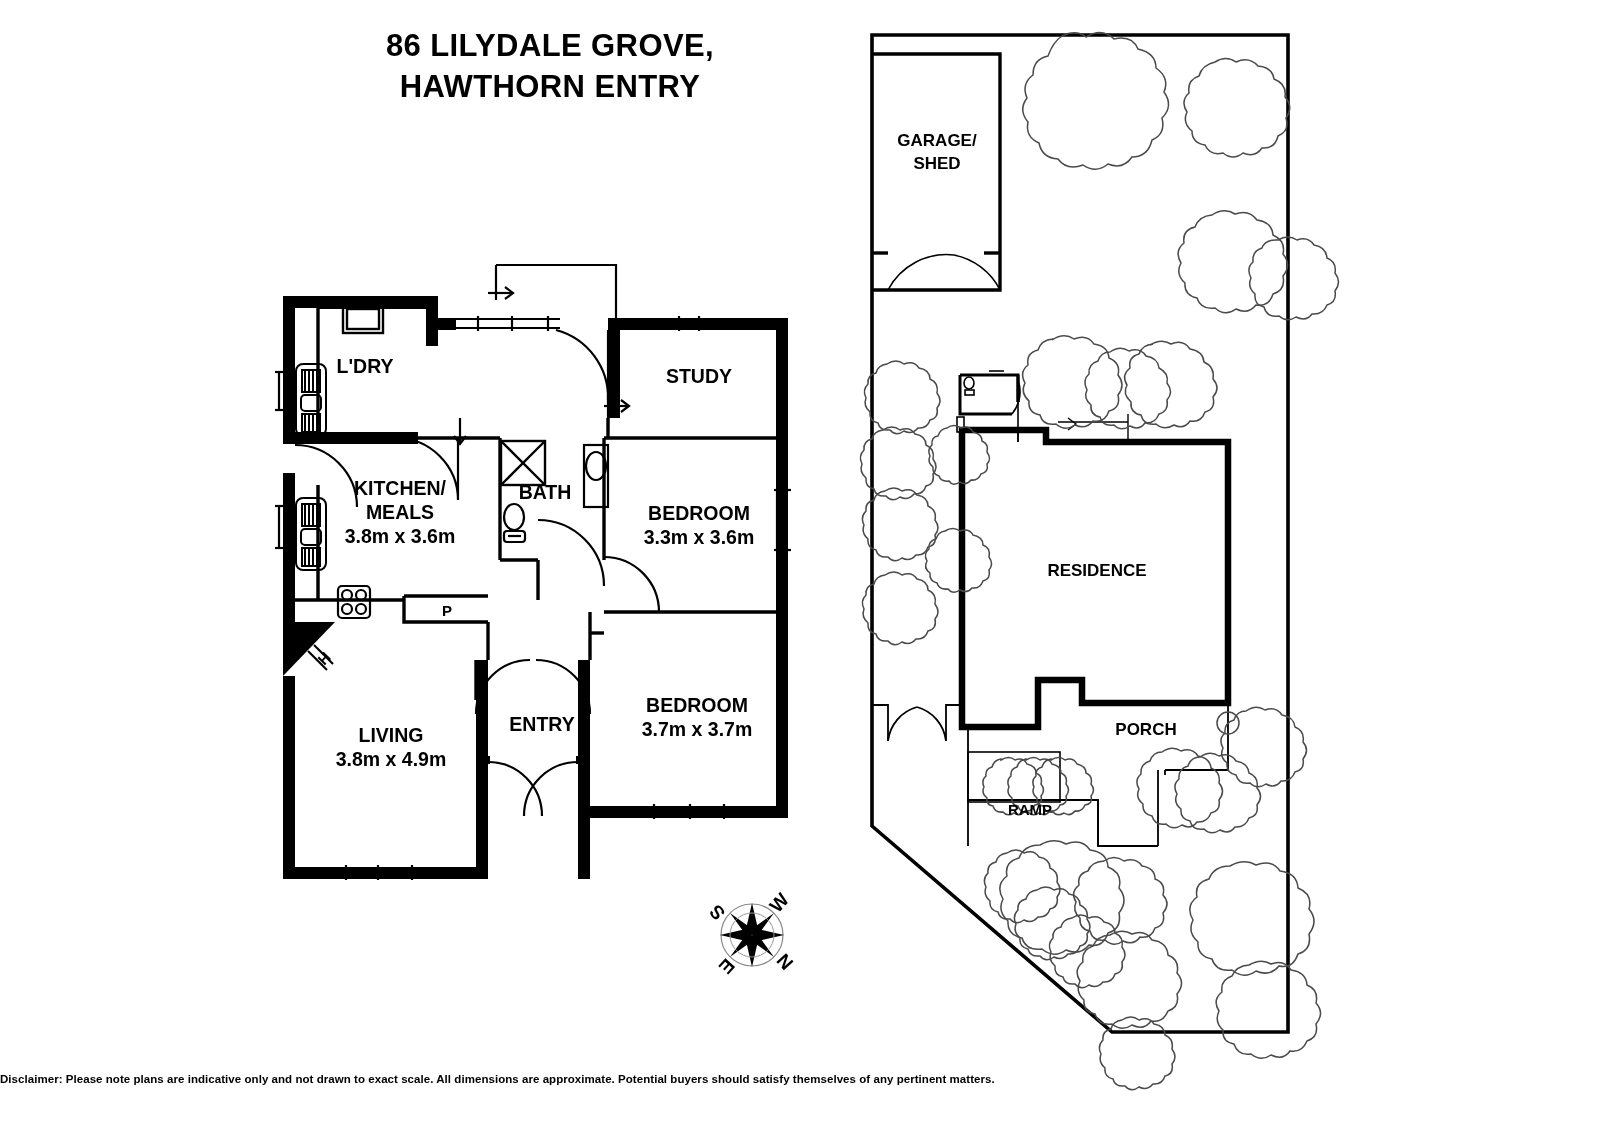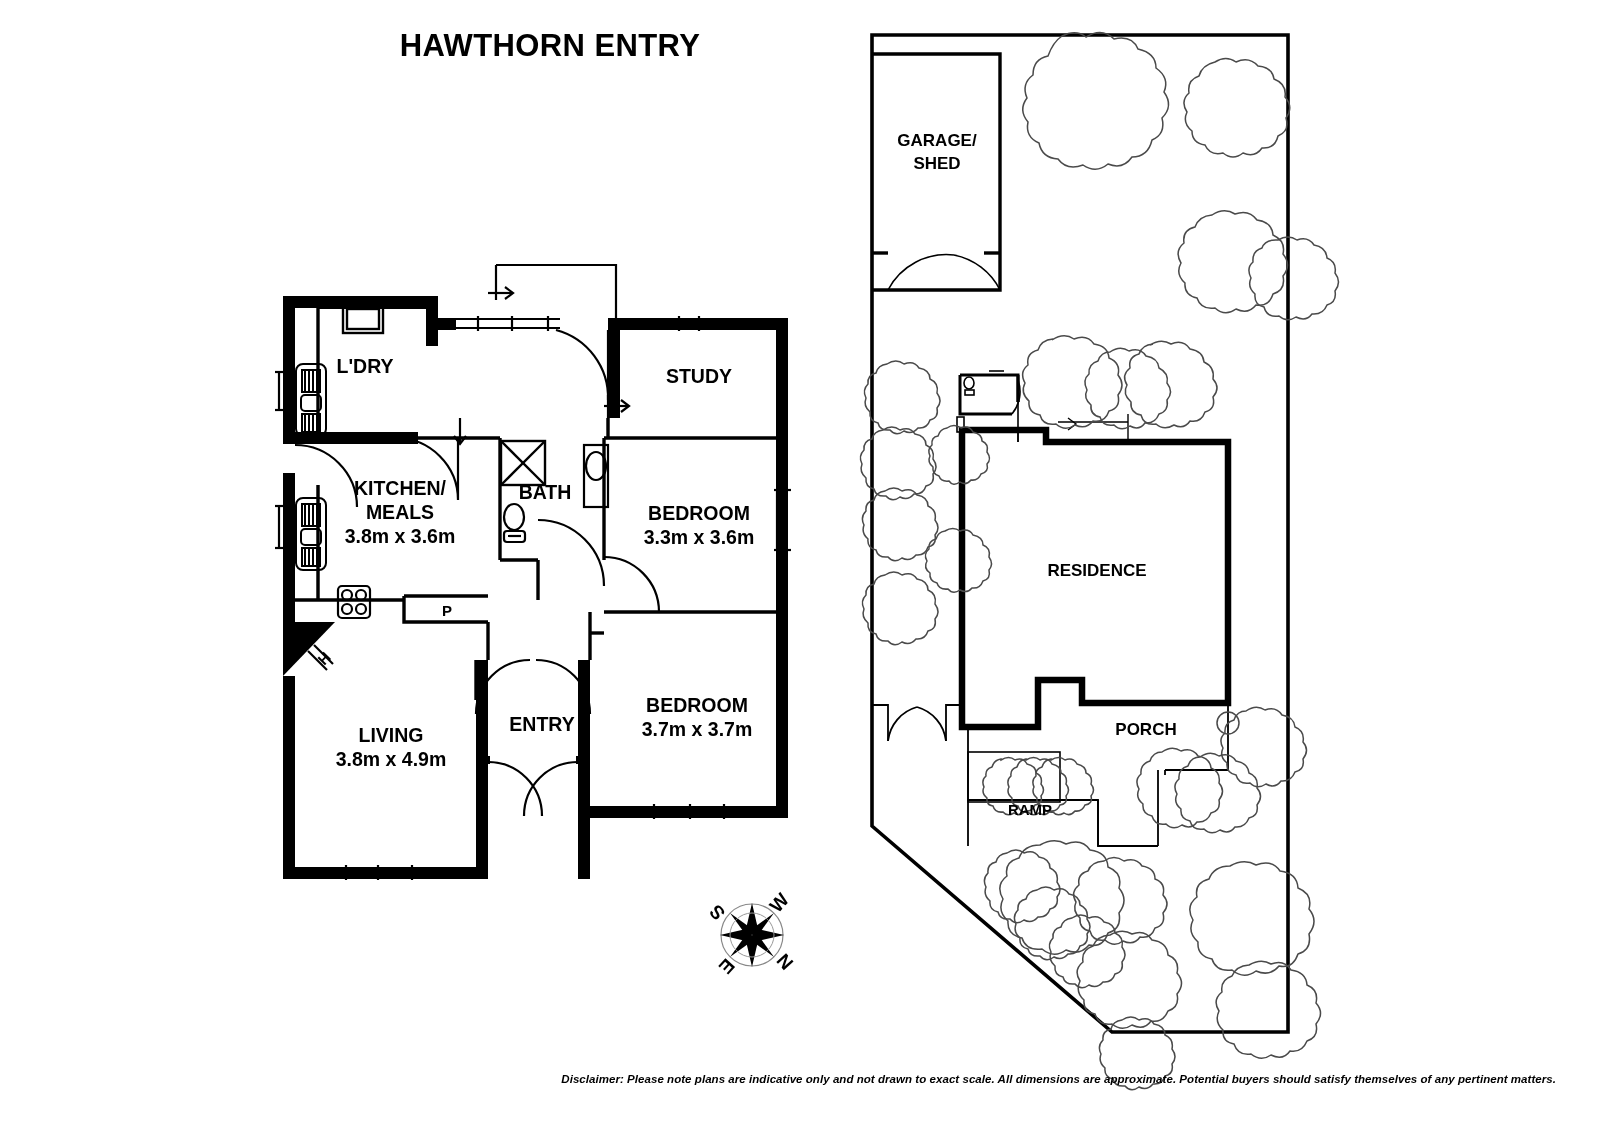--- a/index.html
+++ b/index.html
@@ -30,26 +30,25 @@
     font-weight: 700;
     line-height: 1.32;
     letter-spacing: 0.4px;
     color: #000;
   }
   .disclaimer {
     position: absolute;
     left: 0;
     top: 1073px;
     width: 1556px;
-    text-align: right;
+    text-align: left;
     font-size: 11.5px;
     font-weight: 700;
     color: #000;
     letter-spacing: 0.05px;
-    font-style: italic;
   }
   svg { display:block; }
   .plan-svg {
     position: absolute;
     left: 0; top: 0;
     width: 1600px;
     height: 1131px;
   }
   text { font-family: "Liberation Sans", sans-serif; fill:#000; }
   .rmlabel { font-size: 19.5px; font-weight: 700; text-anchor: middle; }
@@ -57,20 +56,21 @@
   .sitelabel { font-size: 17px; font-weight: 700; text-anchor: middle; }
   .smalllabel { font-size: 15px; font-weight: 700; text-anchor: middle; }
   .compass-letter { font-size: 19px; font-weight: 700; text-anchor: middle; }
 </style>
 </head>
 <body>
 
 <div id="root">
 
   <div class="title">
+    <div>86 LILYDALE GROVE,</div>
     <div>HAWTHORN ENTRY</div>
   </div>
 
   <svg class="plan-svg" viewBox="0 0 1600 1131">
     <defs>
       
     </defs>
 
     <g>
 

